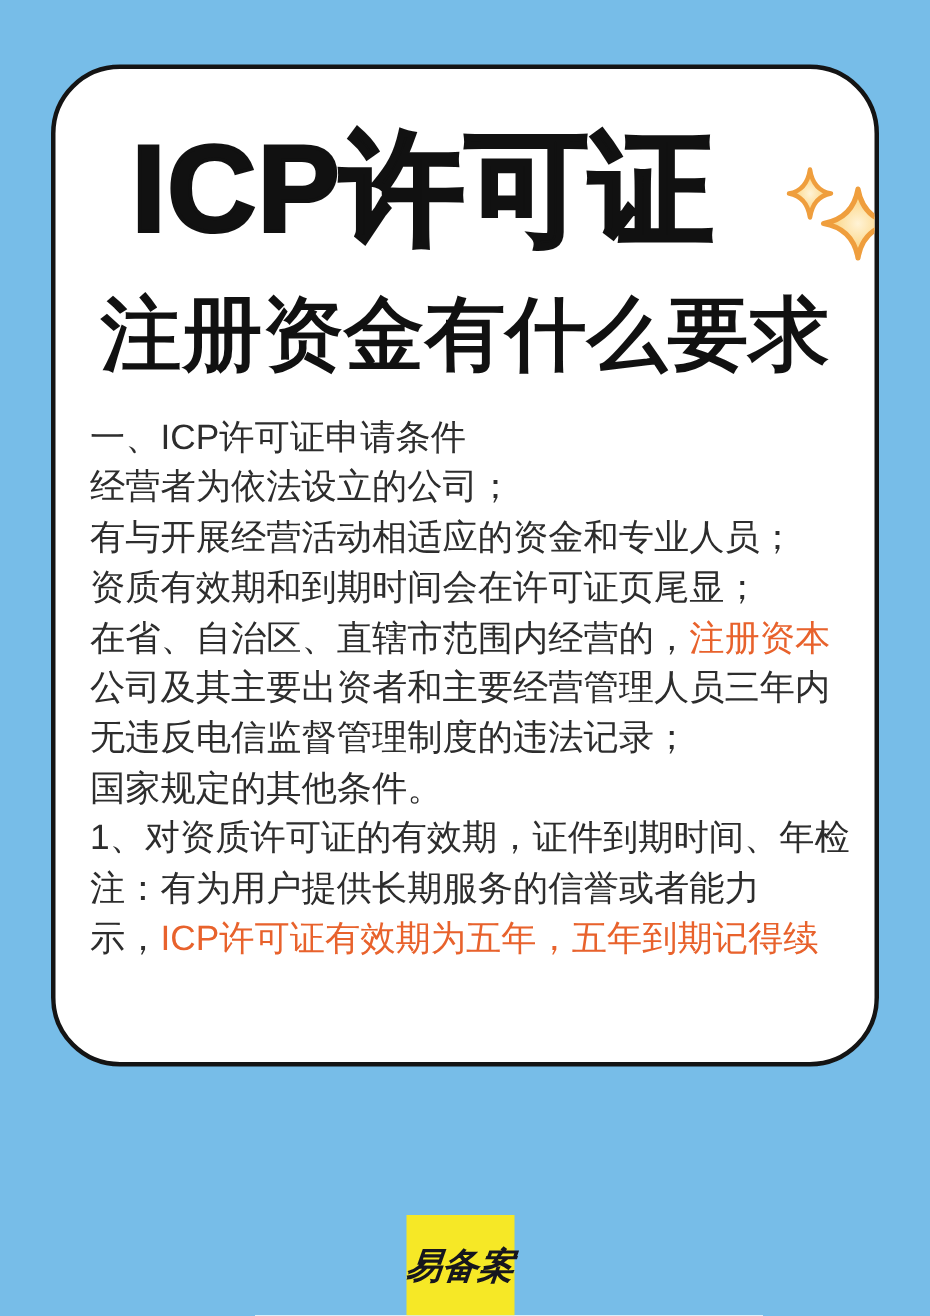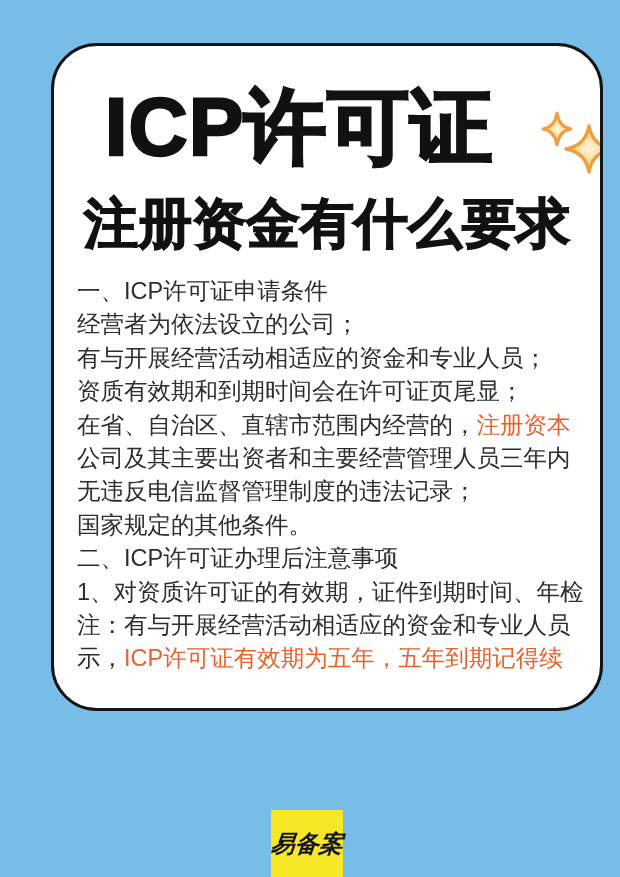--- a/index.html
+++ b/index.html
@@ -24,41 +24,40 @@
     background: var(--background);
   }
   .card {
     position: absolute;
     left: 34px; top: 43px;
     width: 552px; height: 668px;
     background: var(--card);
     border: 3px solid var(--border);
     border-radius: 46px;
     overflow: hidden;
-    margin-left: 17px;
   }
   .title {
     position: absolute;
     top: 38px; left: 0; right: 56px;
     text-align: center;
     font-size: 82px;
     line-height: 1.05;
     font-weight: 900;
     color: #111;
     -webkit-text-stroke: 2.5px #111;
     letter-spacing: 1px;
     white-space: nowrap;
   }
   .subtitle {
     position: absolute;
     top: 148px; left: 0; right: 0;
     text-align: center;
     font-size: 54px;
     line-height: 1.1;
-    font-weight: 700;
+    font-weight: 400;
     color: #111;
     -webkit-text-stroke: 1.4px #111;
     white-space: nowrap;
   }
   .sparkles {
     position: absolute;
     left: 463px; top: 55px;
     width: 100px; height: 92px;
   }
   .body-text {
@@ -116,23 +115,22 @@
 
     <div class="body-text">
         <div class="line"><span>一、ICP许可证申请条件</span></div>
         <div class="line"><span>经营者为依法设立的公司；</span></div>
         <div class="line"><span>有与开展经营活动相适应的资金和专业人员；</span></div>
         <div class="line"><span>资质有效期和到期时间会在许可证页尾显；</span></div>
         <div class="line"><span>在省、自治区、直辖市范围内经营的，</span><span class="hl">注册资本</span></div>
         <div class="line"><span>公司及其主要出资者和主要经营管理人员三年内</span></div>
         <div class="line"><span>无违反电信监督管理制度的违法记录；</span></div>
         <div class="line"><span>国家规定的其他条件。</span></div>
-        <div class="line"><span>二、ICP许可证办理后注意事项</span></div>
         <div class="line"><span>1、对资质许可证的有效期，证件到期时间、年检</span></div>
-        <div class="line"><span>注：有与开展经营活动相适应的资金和专业人员</span></div>
+        <div class="line"><span>注：有为用户提供长期服务的信誉或者能力</span></div>
         <div class="line"><span>示，</span><span class="hl">ICP许可证有效期为五年，五年到期记得续</span></div>
       </div>
   </div>
 
   <div class="badge">
     <span>易备案</span>
   </div>
 </div>
 
 </body></html>

